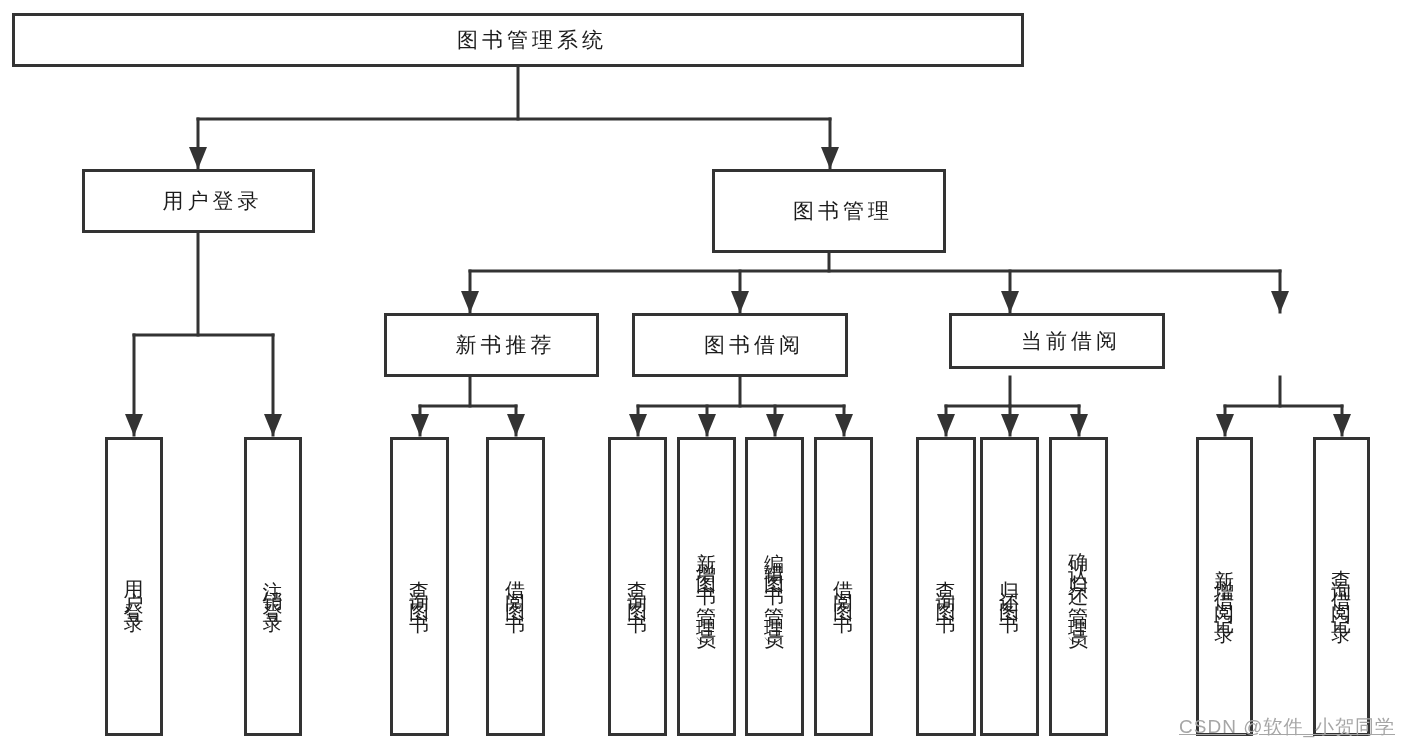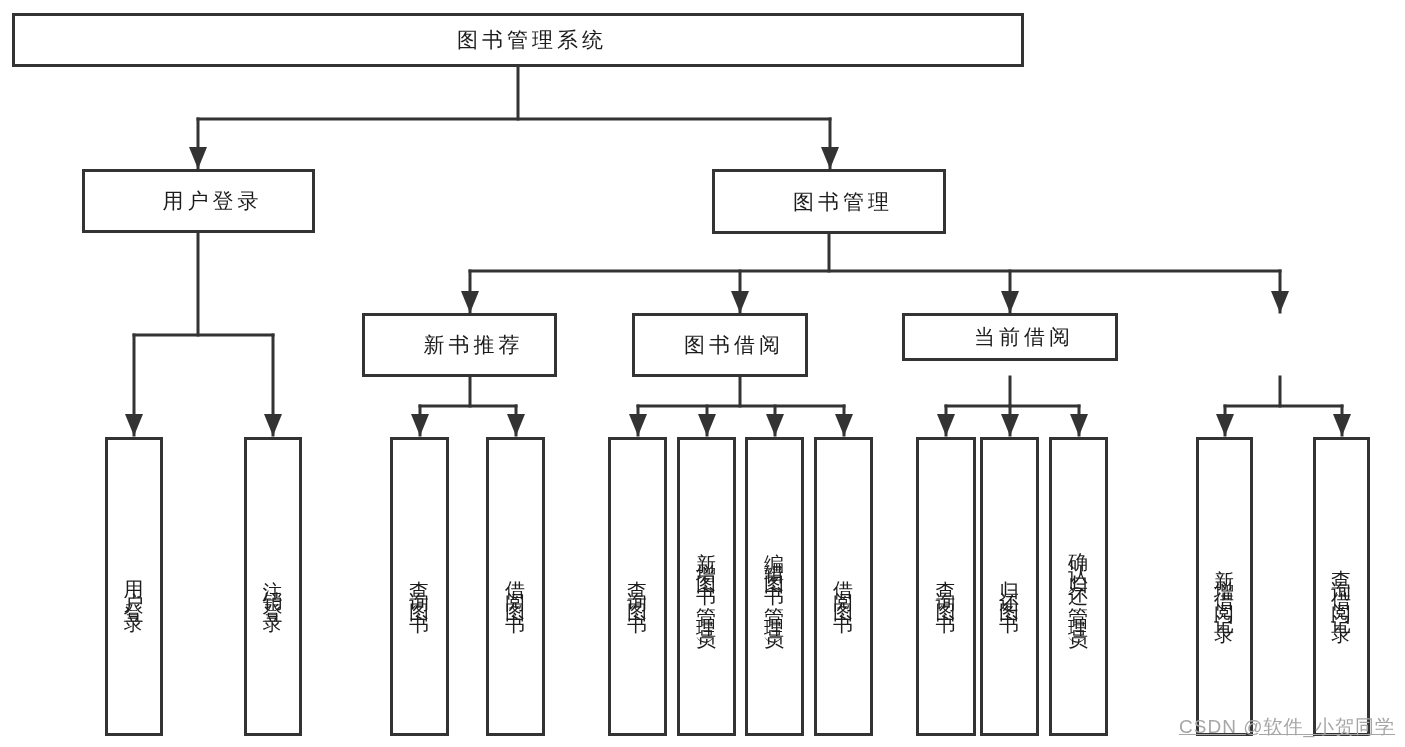--- a/index.html
+++ b/index.html
@@ -77,25 +77,25 @@
       <line x1="1280" y1="377" x2="1280" y2="406"></line>
       <line x1="1225" y1="406" x2="1342" y2="406"></line>
       <line x1="1225" y1="406" x2="1225" y2="435" marker-end="url(#ah)"></line>
       <line x1="1342" y1="406" x2="1342" y2="435" marker-end="url(#ah)"></line>
     </g>
   </svg>
 
   <div class="hnode" style="left:12px;top:13px;width:1012px;height:54px">图书管理系统</div>
 
   <div class="hnode" style="left:82px;top:169px;width:233px;height:64px">用户登录</div>
-  <div class="hnode" style="left:712px;top:169px;width:234px;height:65px">图书管理</div>
+  <div class="hnode" style="left:712px;top:169px;width:234px;height:84px">图书管理</div>
 
-  <div class="hnode" style="left:362px;top:313px;width:195px;height:64px">新书推荐</div>
-  <div class="hnode" style="left:632px;top:313px;width:176px;height:64px">图书借阅</div>
-  <div class="hnode" style="left:902px;top:313px;width:216px;height:48px">当前借阅</div>
+  <div class="hnode" style="left:384px;top:313px;width:215px;height:64px">新书推荐</div>
+  <div class="hnode" style="left:632px;top:313px;width:216px;height:64px">图书借阅</div>
+  <div class="hnode" style="left:949px;top:313px;width:216px;height:56px">当前借阅</div>
 
   <div class="leaf" style="left:105px;width:58px">
     <span class="vtext">用户登录</span>
   </div>
   <div class="leaf" style="left:244px;width:58px">
     <span class="vtext">注销登录</span>
   </div>
   <div class="leaf" style="left:390px;width:59px">
     <span class="vtext">查询图书</span>
   </div>

